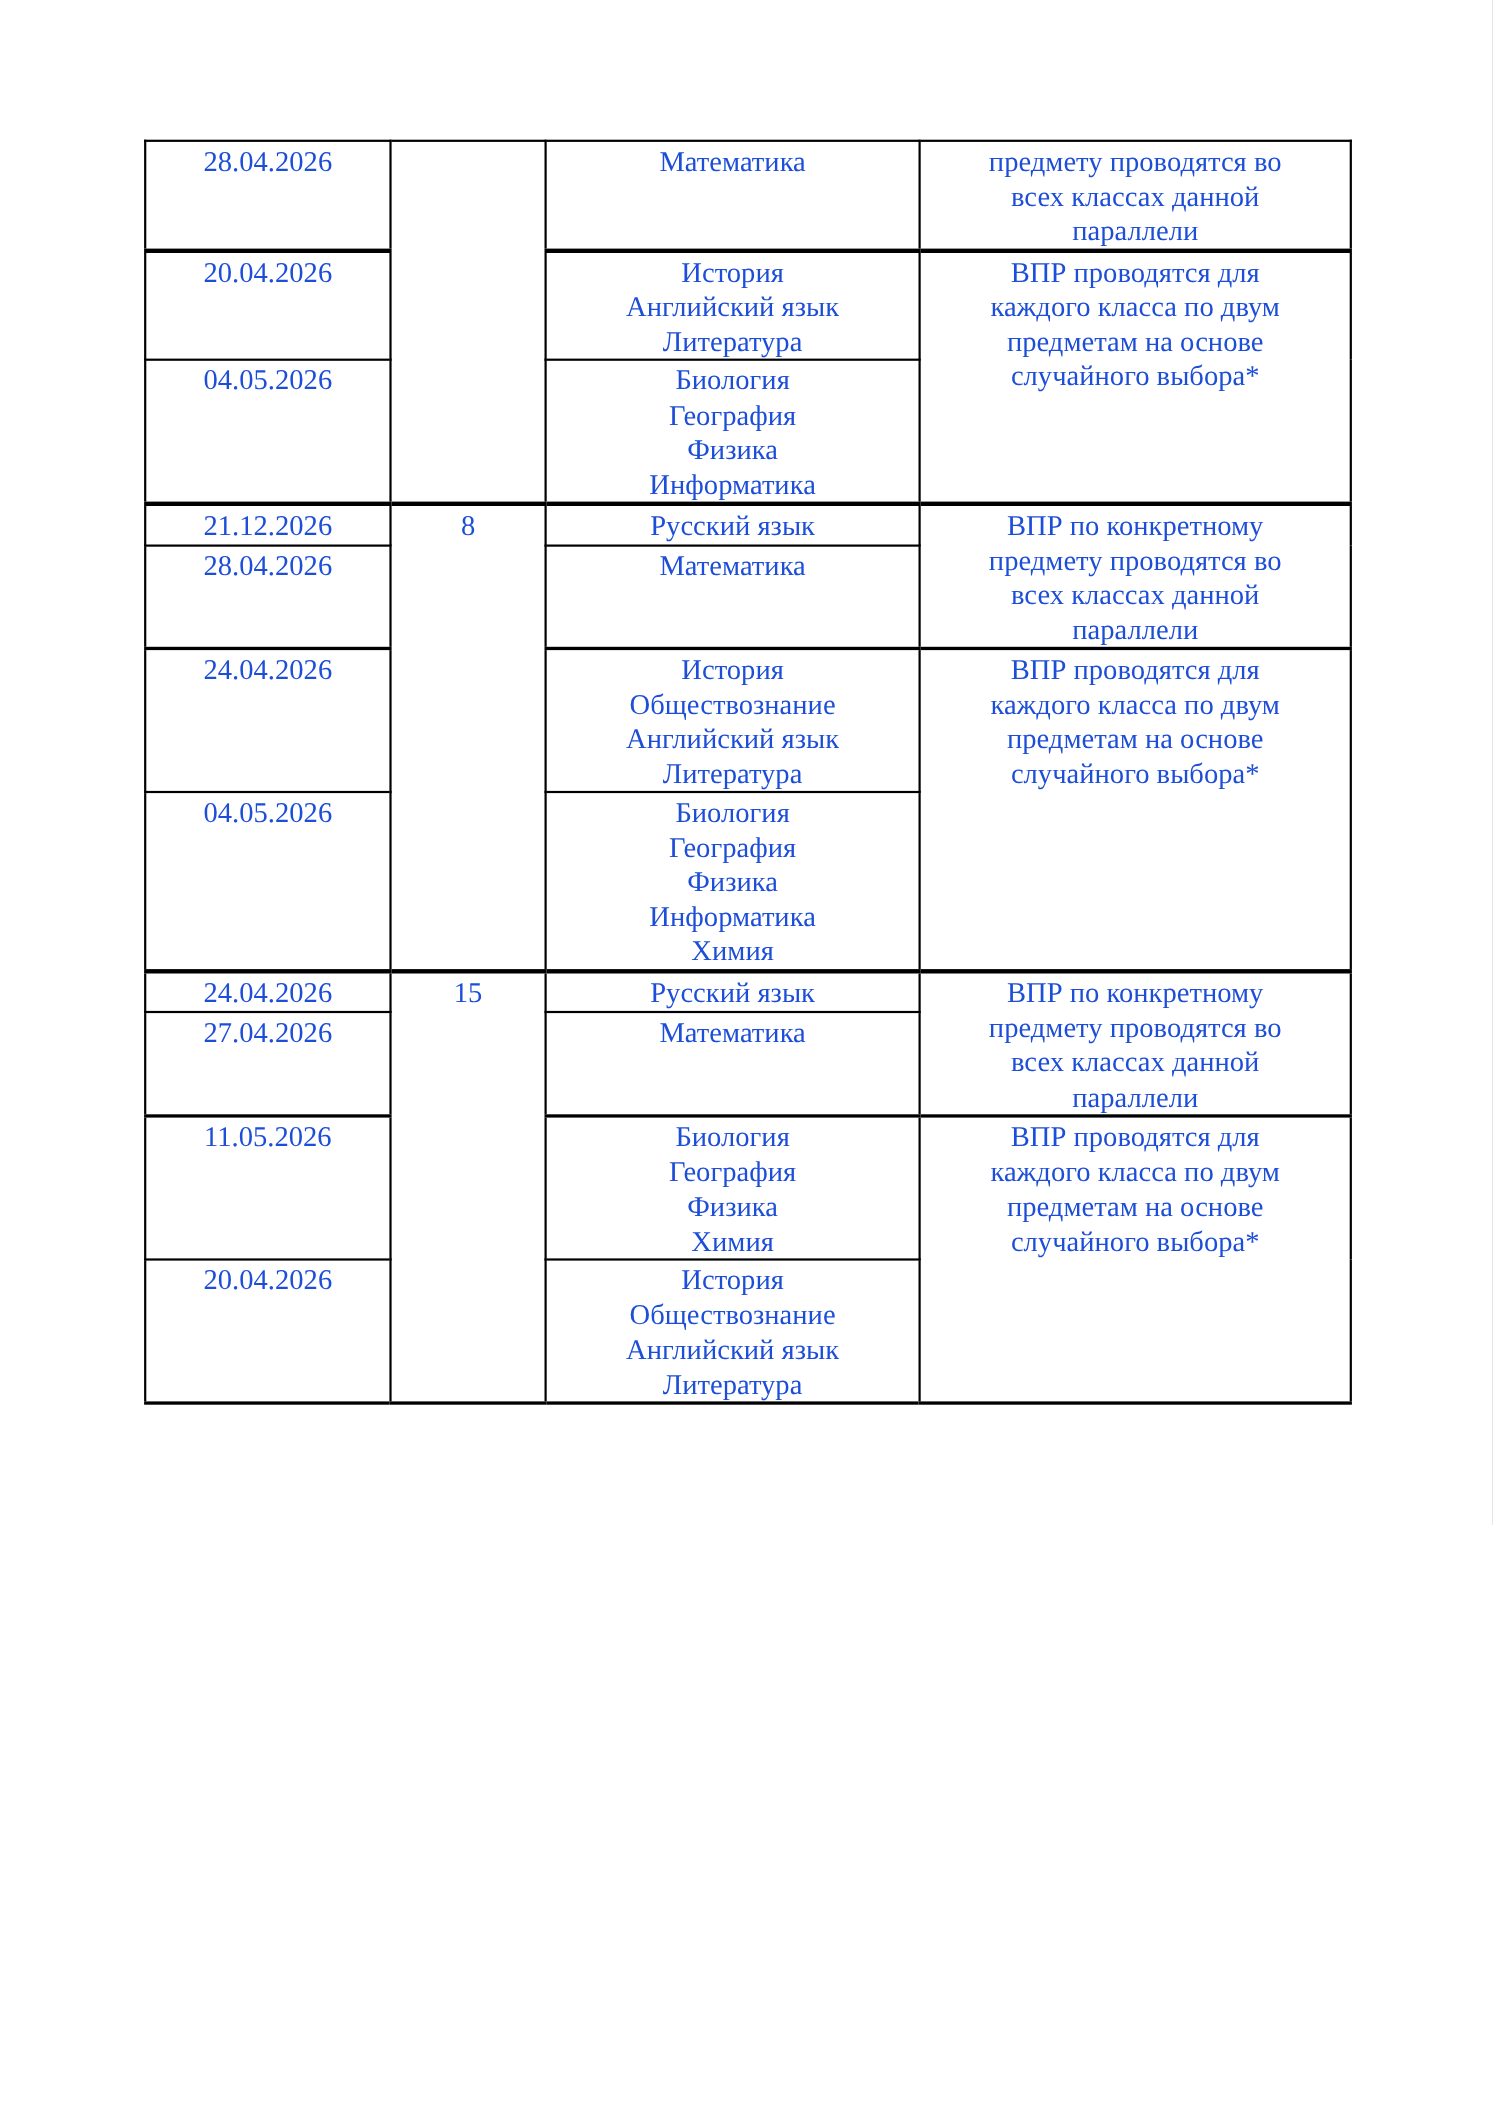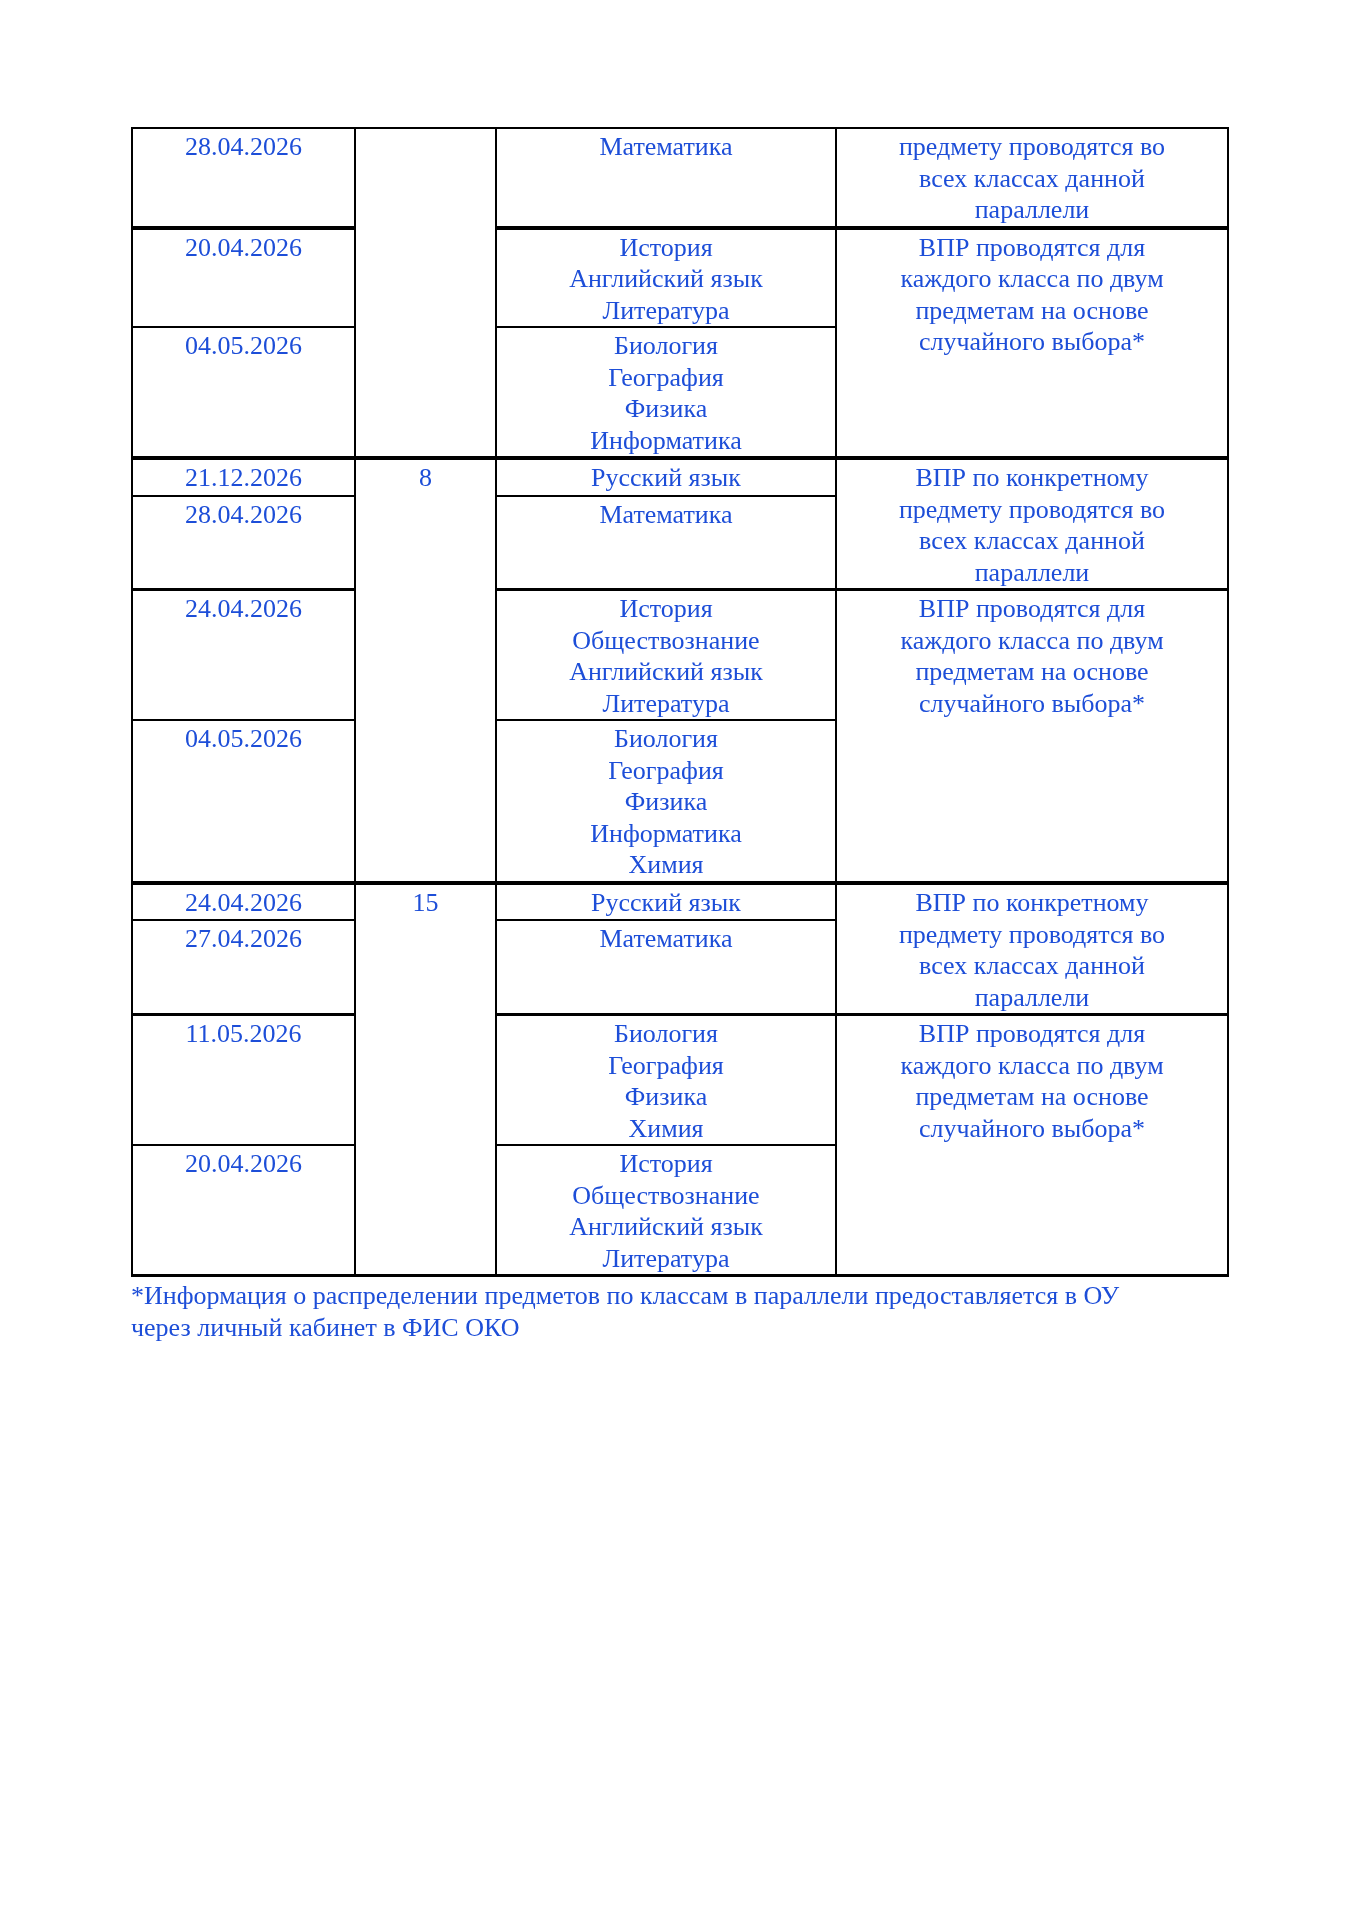--- a/index.html
+++ b/index.html
@@ -192,18 +192,14 @@
       <td class="bb3">
         <div class="line">История</div>
         <div class="line">Обществознание</div>
         <div class="line">Английский язык</div>
         <div class="line">Литература</div>
       </td>
     </tr>
   </tbody>
     </table>
 
-  <div class="footnote">
-    <div class="line">*Информация о распределении предметов по классам в параллели предоставляется в ОУ</div>
-    <div class="line">через личный кабинет в ФИС ОКО</div>
-  </div>
 
 </div>
 
 </body></html>

